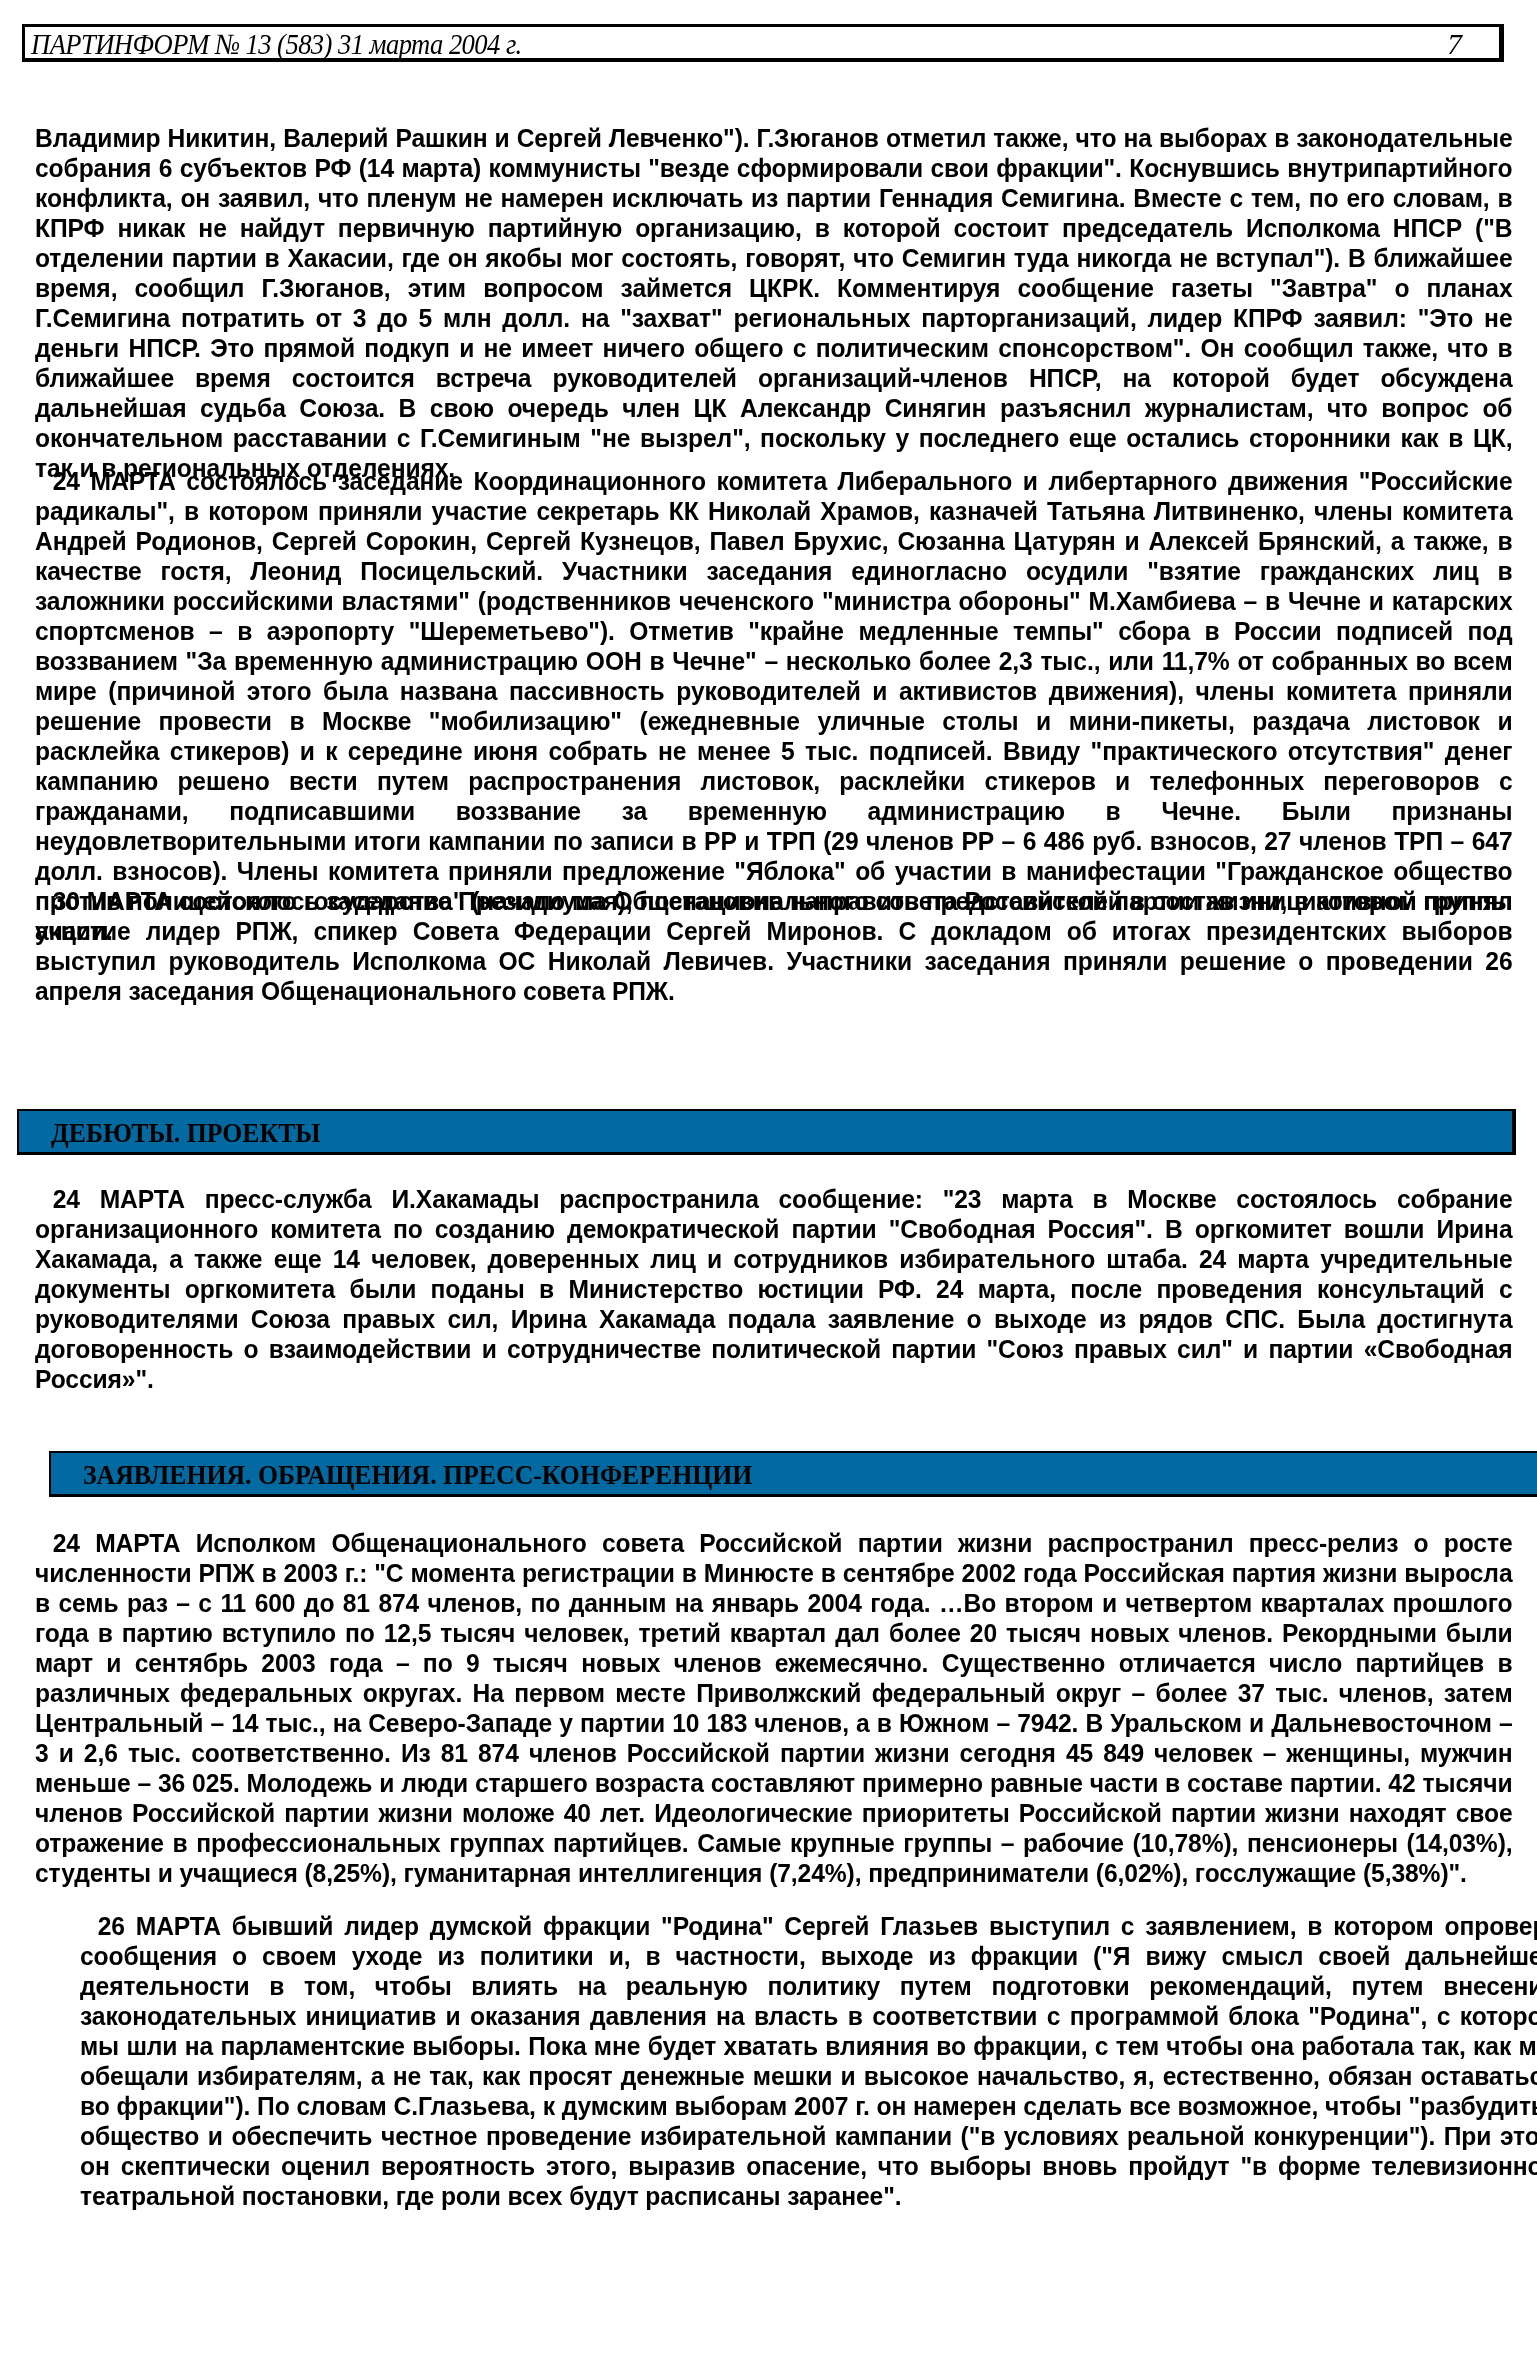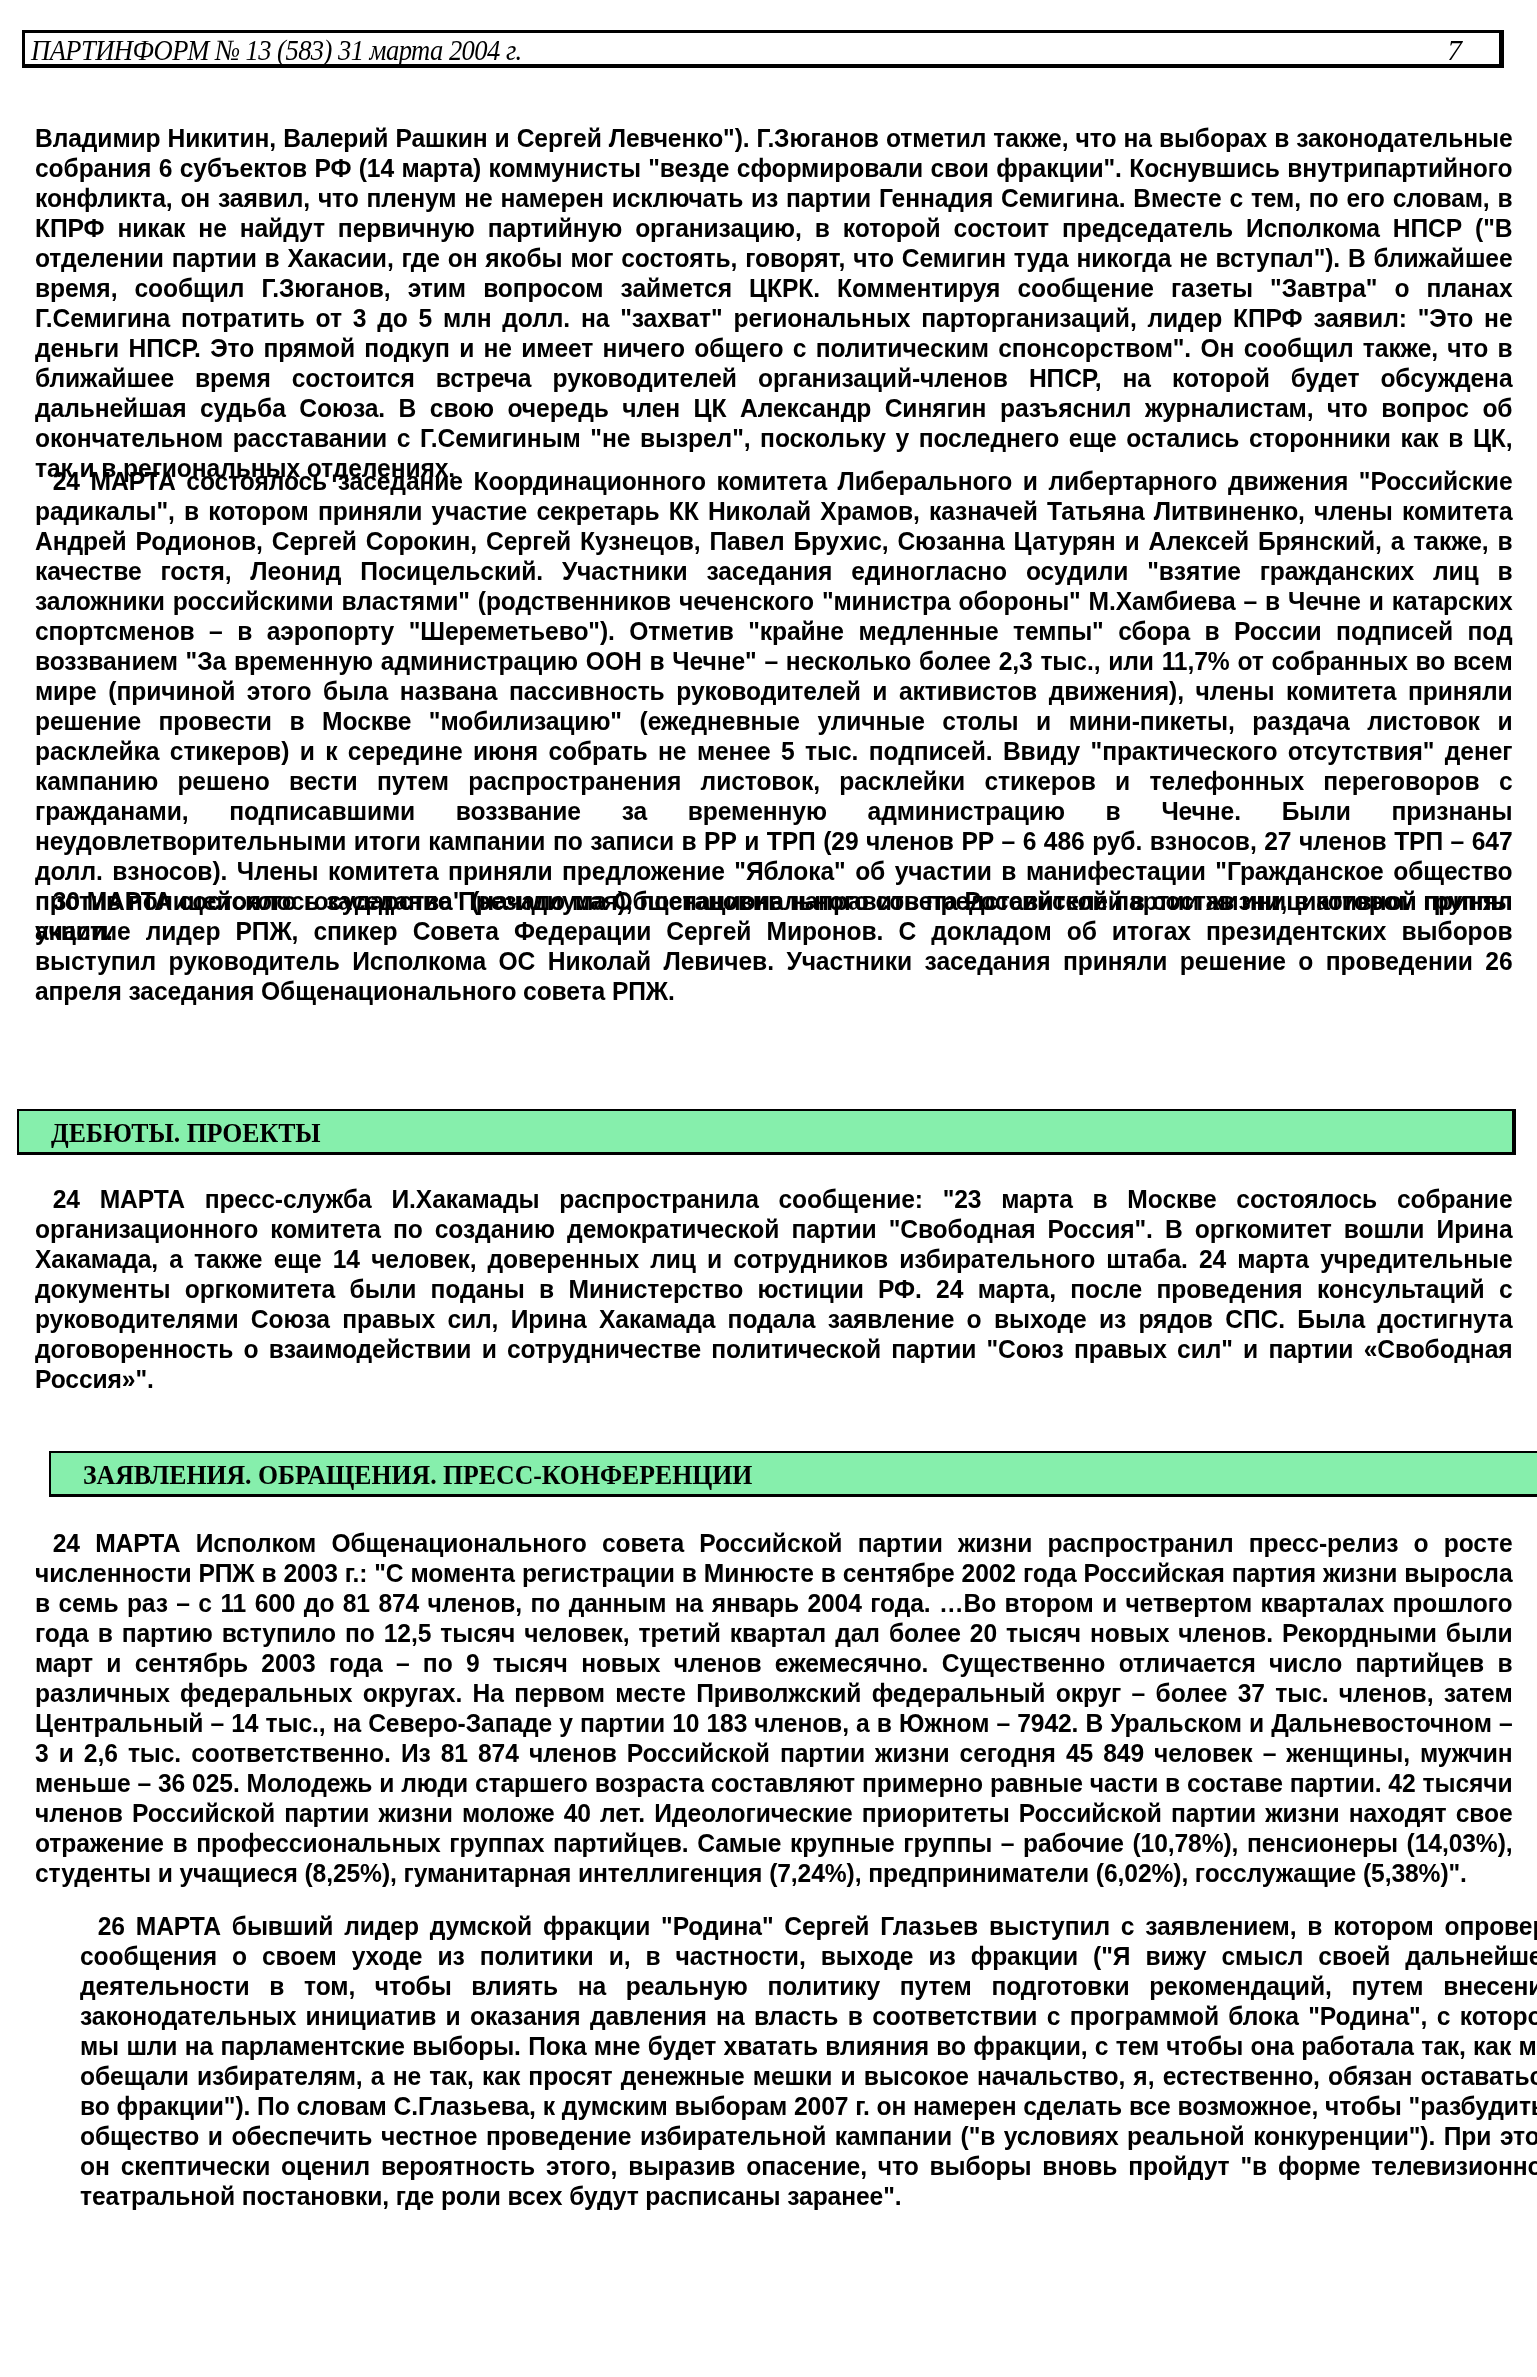--- a/index.html
+++ b/index.html
@@ -1,19 +1,19 @@
 <!DOCTYPE html>
 <html style="font-size:10.2px"><head>
   <meta charset="utf-8">
   <style>
     html, body { margin: 0; padding: 0; background: #ffffff; }
     body { width: 1537px; height: 2377px; position: relative; overflow: hidden; color: #000; }
 
     .page-header {
-      position: absolute; left: 22px; top: 30px; width: 1482px; height: 38px;
+      position: absolute; left: 22px; top: 24px; width: 1482px; height: 38px;
       border: 3.2px solid #000; border-bottom-width: 4.5px; border-right-width: 5.1px;
       box-sizing: border-box; background: #fff;
       font-family: "Liberation Serif", "DejaVu Serif", serif; font-style: italic;
     }
     .page-header .title {
       position: absolute; left: 6.4px; top: 1.3px; font-size: 29.5px; line-height: 32px;
       letter-spacing: -0.6px; transform: scaleX(0.9); transform-origin: left center; white-space: nowrap;
     }
     .page-header .page-num {
       position: absolute; right: 37px; top: 1.3px; font-size: 29.5px; line-height: 32px;
@@ -24,21 +24,21 @@
       font-family: "Liberation Sans", "DejaVu Sans", sans-serif; font-weight: bold;
       font-size: 25px; line-height: 30px; text-align: justify;
       letter-spacing: -0.1px;
     }
     .article p { margin: 0; text-indent: 18px; }
     .article .inner { transform: scaleX(0.985); transform-origin: left top; width: 1500px; }
 
     .section-header {
       position: absolute; left: 16.7px; width: 1499px; height: 46px;
       border: 2.6px solid #000; border-bottom-width: 3.8px; border-right-width: 4.5px;
-      box-sizing: border-box; background: #86efac;
+      box-sizing: border-box; background: #0369a1;
       font-family: "Liberation Serif", "DejaVu Serif", serif; font-weight: bold; text-align: right;
     }
     .section-header .label {
       position: absolute; left: 32px; top: 5.1px; font-size: 28px; line-height: 33px;
       white-space: nowrap; transform: scaleX(0.92); transform-origin: left center;
     }
   </style>
 </head>
 <body>
 

